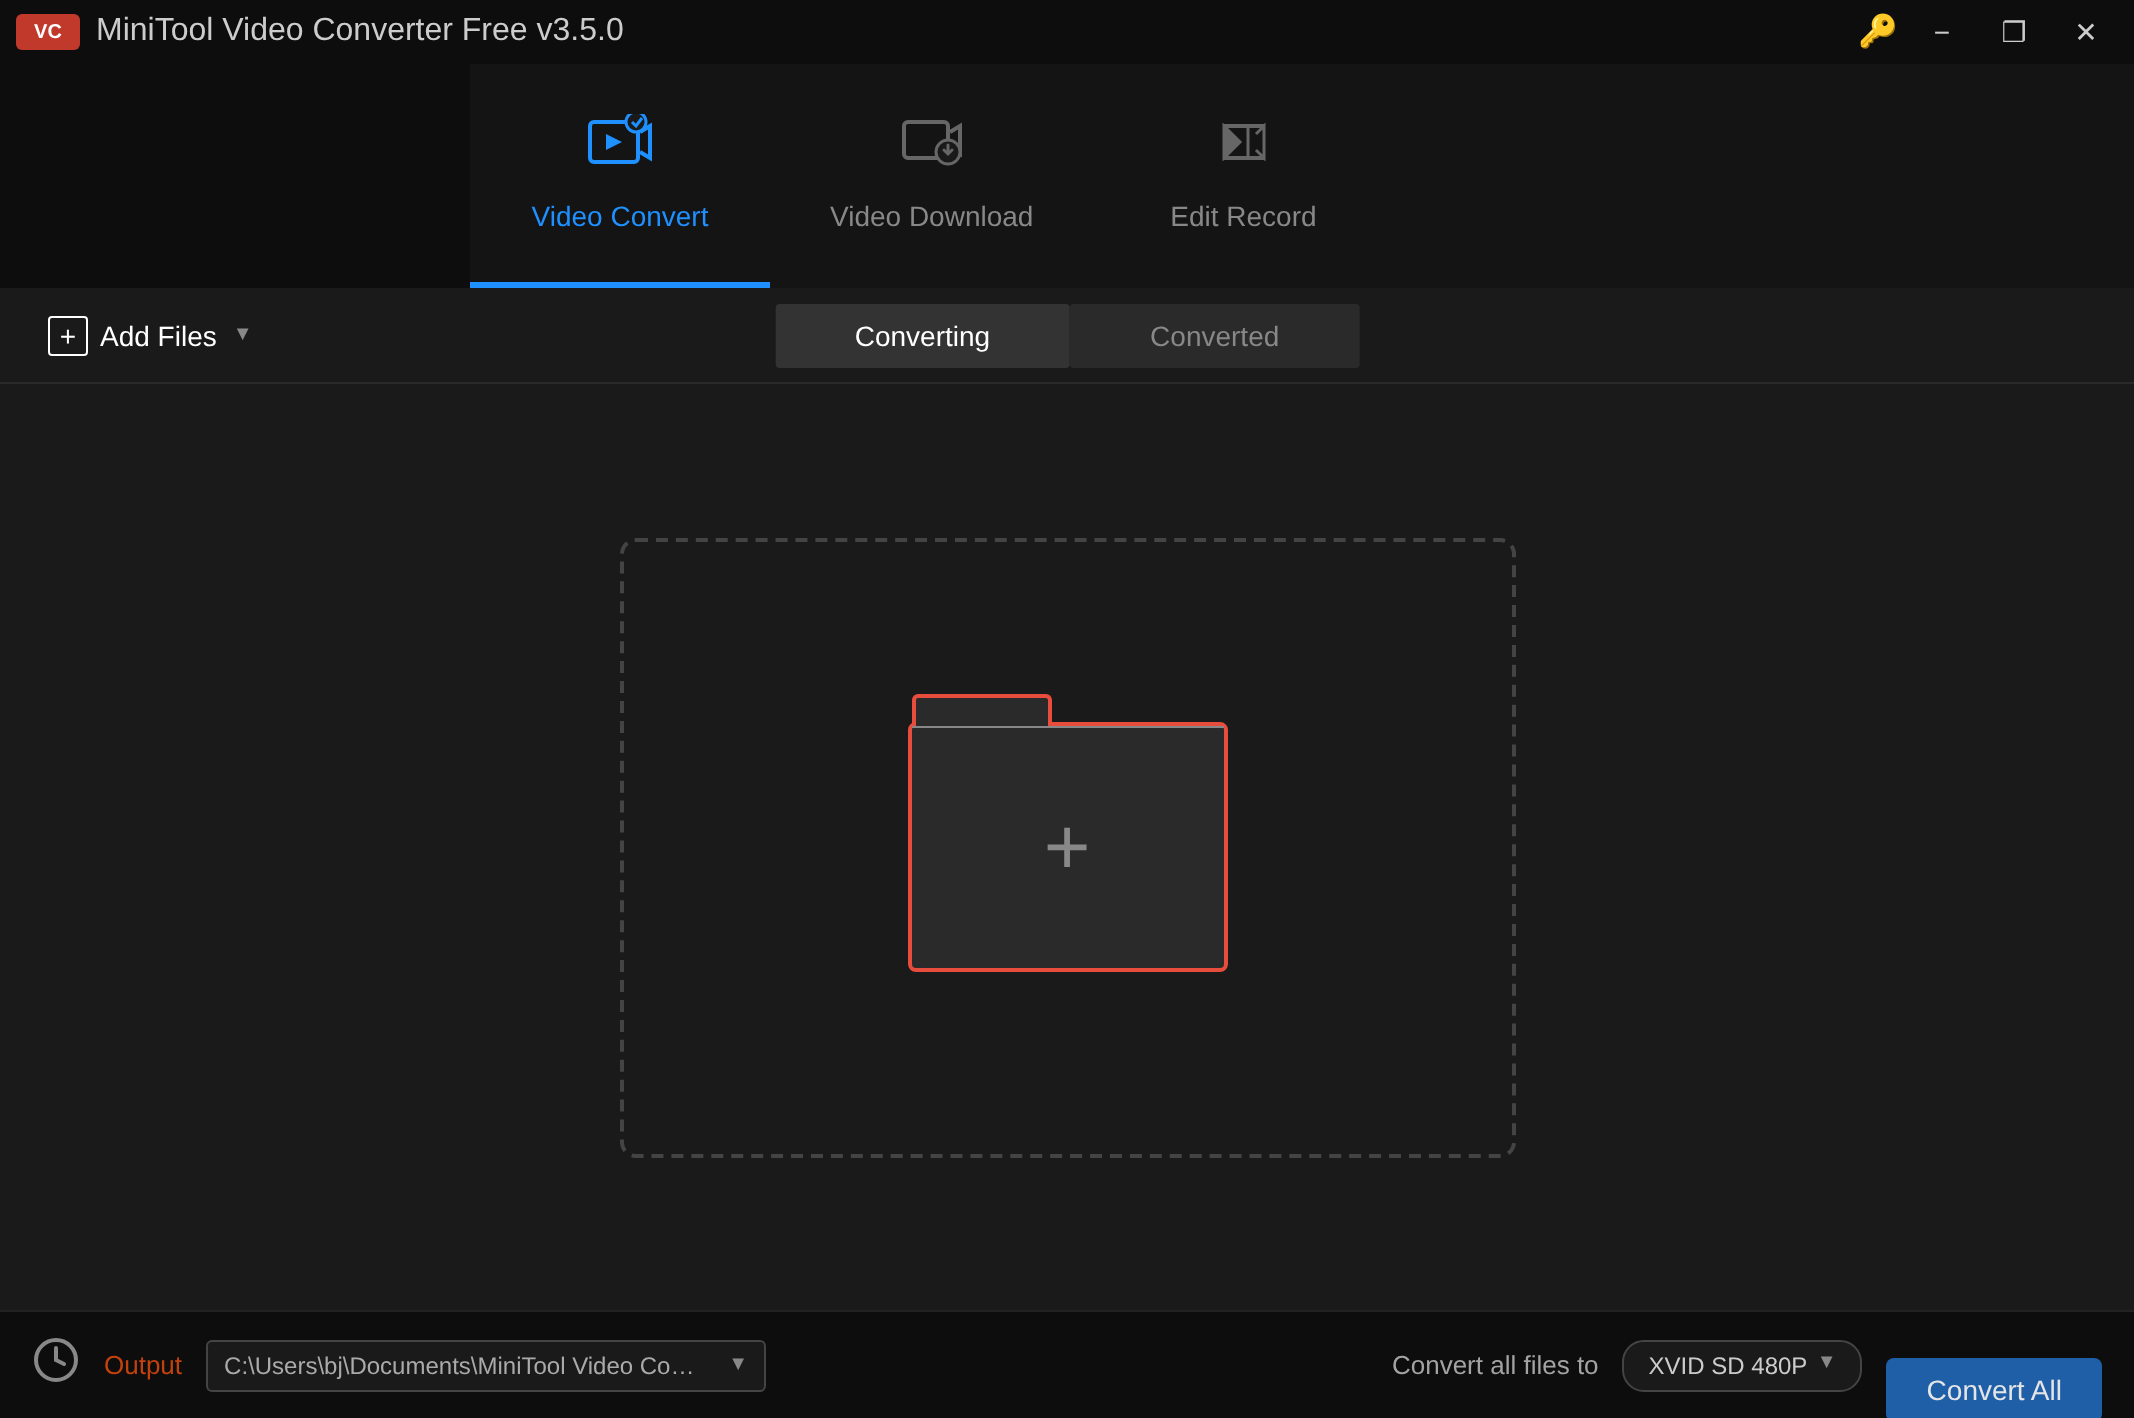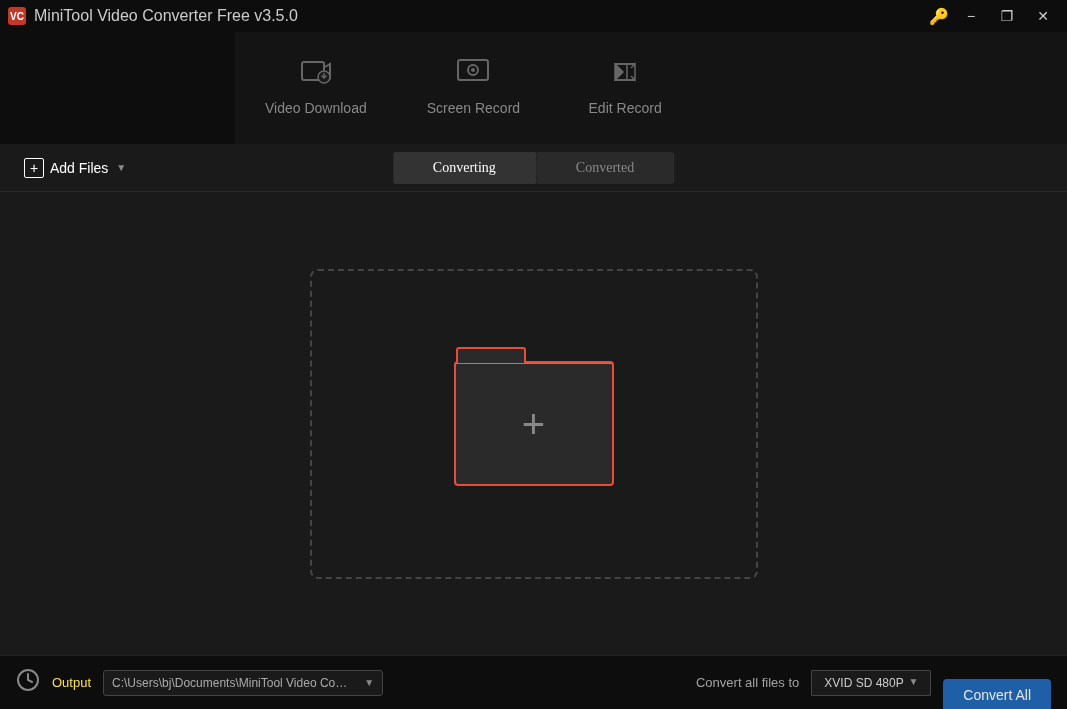--- a/index.html
+++ b/index.html
@@ -21,21 +21,21 @@
       align-items: center;
       justify-content: space-between;
       padding: 0 8px;
     }
     .title-bar-left {
       display: flex;
       align-items: center;
       gap: 8px;
     }
     .app-logo {
-      width: 18px;
+      width: 32px;
       height: 18px;
       background: #c0392b;
       border-radius: 3px;
       display: flex;
       align-items: center;
       justify-content: center;
       font-size: 10px;
       font-weight: bold;
       color: #fff;
     }
@@ -145,21 +145,20 @@
       margin-left: 2px;
     }
     .tab-btn {
       padding: 8px 40px;
       background: #2a2a2a;
       border: none;
       color: #888;
       cursor: pointer;
       font-size: 14px;
       border-radius: 2px;
-      font-family: Liberation Serif, serif;
     }
     .tab-btn.active {
       background: #333;
       color: #fff;
     }
 
     
     .main-content {
       flex: 1;
       display: flex;
@@ -234,21 +233,21 @@
       padding: 0 16px;
       gap: 12px;
       border-top: 1px solid #222;
     }
     .clock-icon {
       font-size: 22px;
       color: #888;
     }
     .output-label {
       font-size: 13px;
-      color: #fde047;
+      color: #c2410c;
       white-space: nowrap;
     }
     .output-path-select {
       background: #1a1a1a;
       border: 1px solid #444;
       color: #ccc;
       font-size: 12px;
       padding: 5px 8px;
       border-radius: 3px;
       width: 280px;
@@ -262,21 +261,21 @@
       color: #a3a3a3;
       white-space: nowrap;
       margin-left: auto;
     }
     .format-select {
       background: #1a1a1a;
       border: 1px solid #444;
       color: #ccc;
       font-size: 12px;
       padding: 5px 12px;
-      border-radius: 1px;
+      border-radius: 11px;
       min-width: 120px;
       display: flex;
       align-items: flex-start;
       justify-content: space-between;
       cursor: pointer;
     }
     .convert-all-btn {
       background: #1e5fa8;
       border: none;
       color: #e5e5e5;
@@ -319,43 +318,45 @@
     <button class="title-bar-btn">−</button>
     <button class="title-bar-btn">❐</button>
     <button class="title-bar-btn close">✕</button>
   </div>
 </div>
 
 <div class="nav-bar">
   <div class="nav-sidebar"></div>
   <div class="nav-items">
 
+    <div class="nav-item active">
+      <span class="nav-icon">
+        <svg width="32" height="28" viewBox="0 0 32 28" fill="none">
+          <rect x="1" y="4" width="24" height="20" rx="2" stroke="#1e90ff" stroke-width="2" fill="none"></rect>
+          <path d="M9 10 L9 18 L17 14 Z" fill="#1e90ff"></path>
+          <path d="M26 9 L31 6 L31 22 L26 19" stroke="#1e90ff" stroke-width="2" fill="none"></path>
+          <circle cx="24" cy="4" r="5" fill="#1a1a1a" stroke="#1e90ff" stroke-width="1.5"></circle>
+          <path d="M22 4 L24 6 L27 2" stroke="#1e90ff" stroke-width="1.5" fill="none"></path>
+        </svg>
+      </span>
+      <span class="nav-item-label">Video Convert</span>
+    </div>
 
     <div class="nav-item">
       <span class="nav-icon">
         <svg width="30" height="28" viewBox="0 0 30 28" fill="none">
           <rect x="1" y="4" width="22" height="18" rx="2" stroke="#666" stroke-width="2" fill="none"></rect>
           <path d="M24 9 L29 6 L29 20 L24 17" stroke="#666" stroke-width="2" fill="none"></path>
           <circle cx="23" cy="19" r="6" fill="#1a1a1a" stroke="#666" stroke-width="1.5"></circle>
           <path d="M23 15.5 L23 19.5 M21 18 L23 20 L25 18" stroke="#666" stroke-width="1.5" fill="none" stroke-linecap="round"></path>
         </svg>
       </span>
       <span class="nav-item-label">Video Download</span>
     </div>
 
-    <div class="nav-item">
-      <span class="nav-icon">
-        <svg width="32" height="28" viewBox="0 0 32 28" fill="none">
-          <rect x="1" y="2" width="30" height="20" rx="2" stroke="#666" stroke-width="2" fill="none"></rect>
-          <circle cx="16" cy="12" r="5" stroke="#666" stroke-width="2" fill="none"></circle>
-          <circle cx="16" cy="12" r="2" fill="#666"></circle>
-        </svg>
-      </span>
-      <span class="nav-item-label">Screen Record</span>
-    </div>
 
     <div class="nav-item">
       <span class="nav-icon">
         <svg width="28" height="28" viewBox="0 0 28 28" fill="none">
           <path d="M4 6 L4 22 L12 14 Z" stroke="#666" stroke-width="1.5" fill="#666"></path>
           <path d="M4 22 L24 22" stroke="#666" stroke-width="2"></path>
           <path d="M4 6 L24 6" stroke="#666" stroke-width="2"></path>
           <path d="M16 6 L16 22" stroke="#666" stroke-width="1.5"></path>
           <path d="M20 10 L24 6 L24 22 L20 18" stroke="#666" stroke-width="1.5" fill="none"></path>
         </svg>

